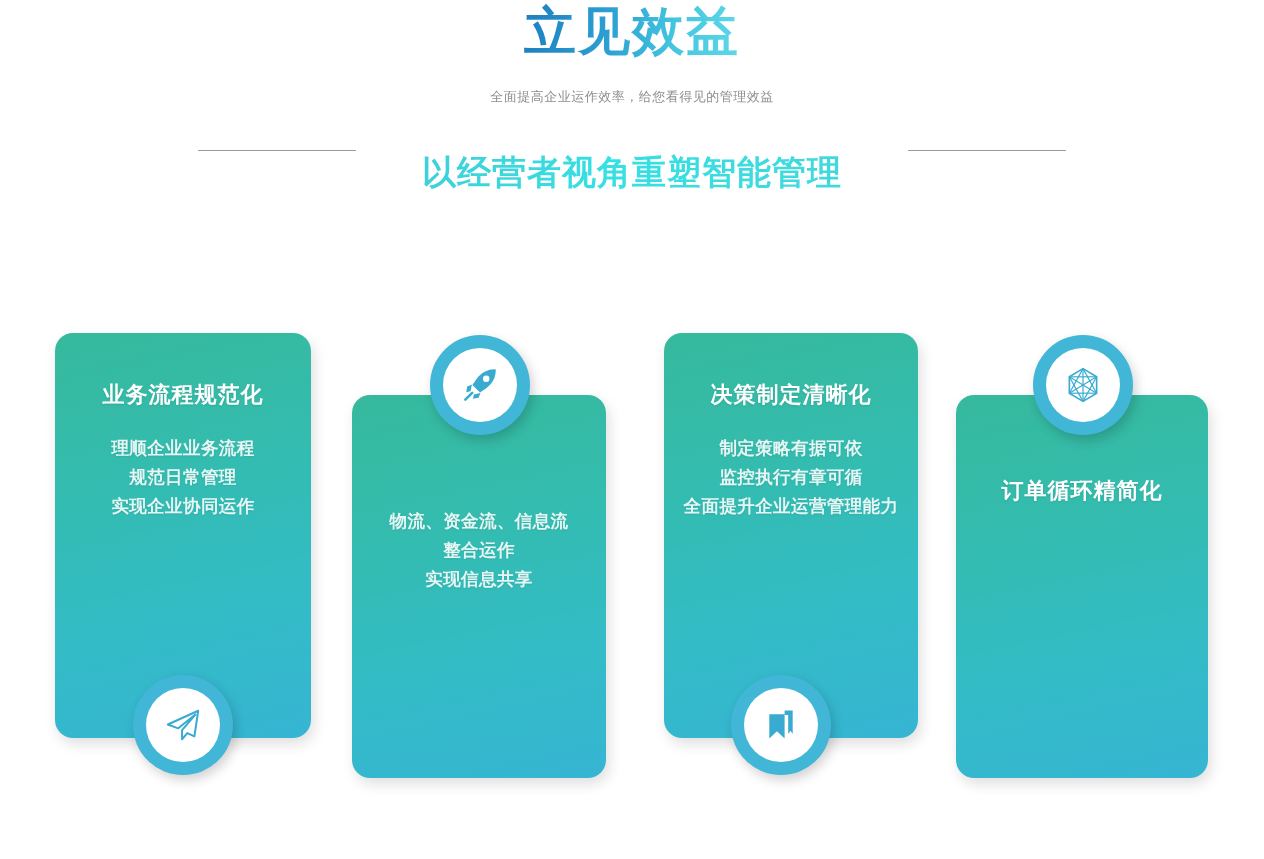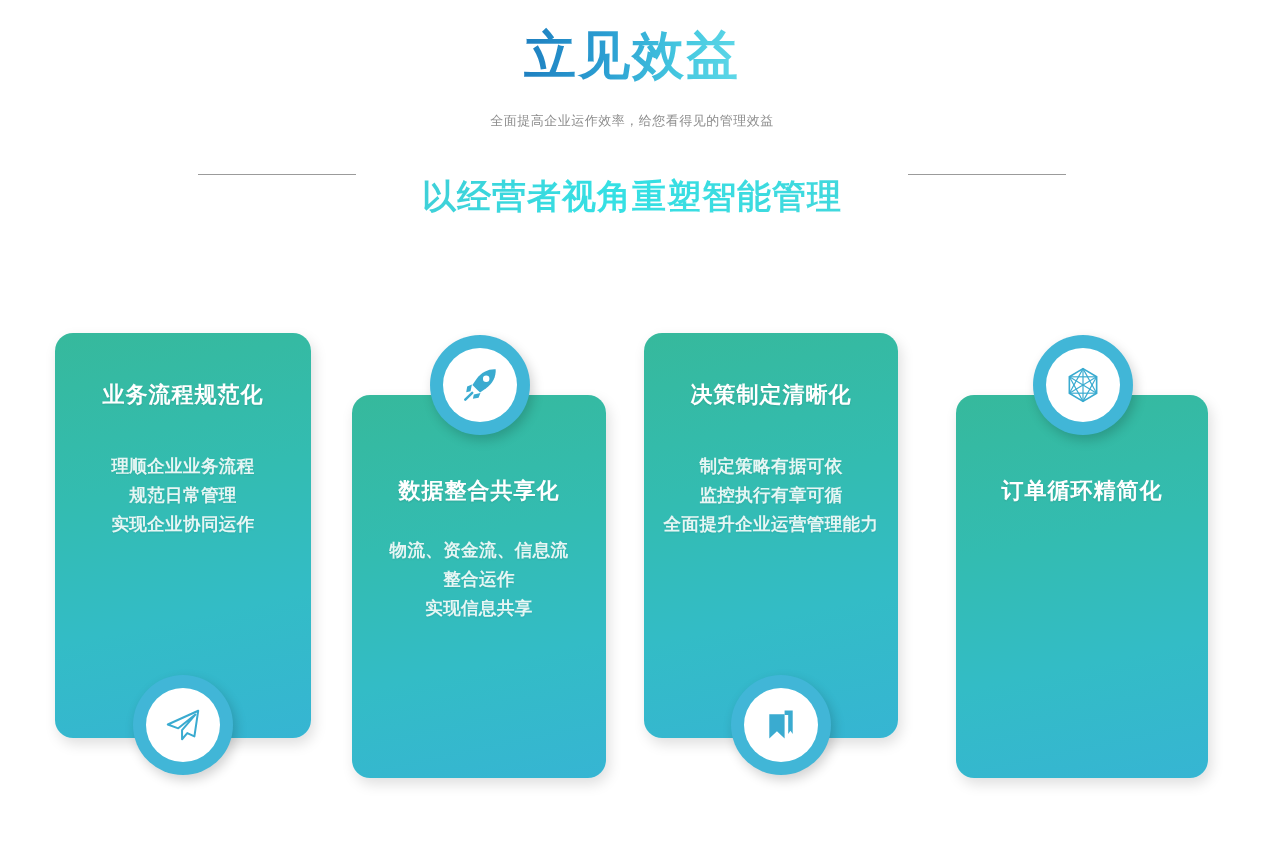--- a/index.html
+++ b/index.html
@@ -12,21 +12,20 @@
     background: #ffffff;
     font-family: "Liberation Sans", "DejaVu Sans", sans-serif;
     overflow: hidden;
     position: relative;
   }
 
   
   .hero {
     width: 100%;
     text-align: center;
-    padding-top: 24px;
     box-sizing: border-box;
   }
   .hero-title {
     font-size: 52px;
     font-weight: bold;
     letter-spacing: 2px;
     line-height: 1.2;
     margin: 0;
     background: linear-gradient(95deg, #1e7fc0 0%, #2b9ed2 38%, #45c8e0 72%, #5fd8e8 100%);
     -webkit-background-clip: text;
@@ -114,30 +113,30 @@
     line-height: 1.66;
     text-align: center;
     font-weight: bold;
     letter-spacing: 0.4px;
     text-shadow: 0 1px 2px rgba(0,0,0,0.08);
   }
 
   
   .card.tall  { top: 33px;  height: 405px; }
   .card.tall .card-inner  { padding-top: 48px; }
-  .card.tall .card-body   { margin-top: 42px; }
+  .card.tall .card-body   { margin-top: 24px; }
 
   
   .card.low   { top: 95px;  height: 383px; }
   .card.low .card-inner   { padding-top: 82px; }
   .card.low .card-body    { margin-top: 30px; }
 
   .card.c1 { left: 55px;  width: 256px; }
   .card.c2 { left: 352px; width: 254px; }
-  .card.c3 { left: 644px; width: 254px; }
+  .card.c3 { left: 664px; width: 254px; }
   .card.c4 { left: 956px; width: 252px; }
 
   
   .icon-badge {
     position: absolute;
     width: 100px;
     height: 100px;
     border-radius: 50%;
     background: #41b6d7;
     box-shadow: 3px 5px 12px rgba(0,0,0,0.18);
@@ -182,21 +181,20 @@
     <div class="card-inner">
       <div class="card-title">业务流程规范化</div>
       <div class="card-body" style="white-space: pre-line;">理顺企业业务流程
 规范日常管理
 实现企业协同运作</div>
     </div>
   </div>
 
   <div class="card low c2">
     <div class="card-inner">
-      <div class="card-title">数据整合共享化</div>
       <div class="card-body" style="white-space: pre-line;">物流、资金流、信息流
 整合运作
 实现信息共享</div>
     </div>
   </div>
 
   <div class="card tall c3">
     <div class="card-inner">
       <div class="card-title">决策制定清晰化</div>
       <div class="card-body" style="white-space: pre-line;">制定策略有据可依

